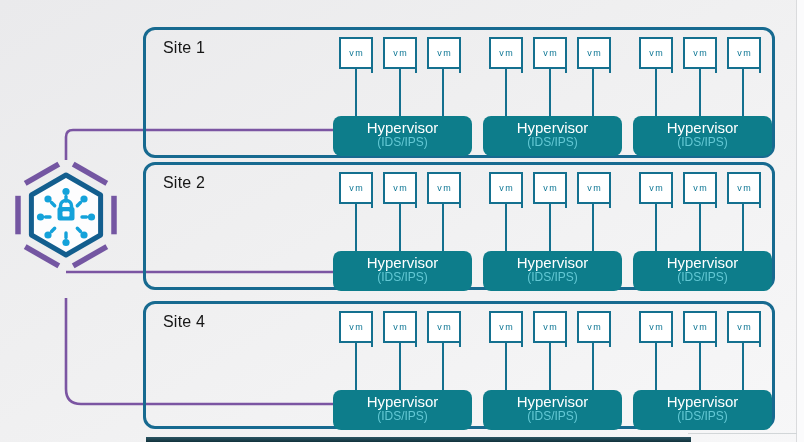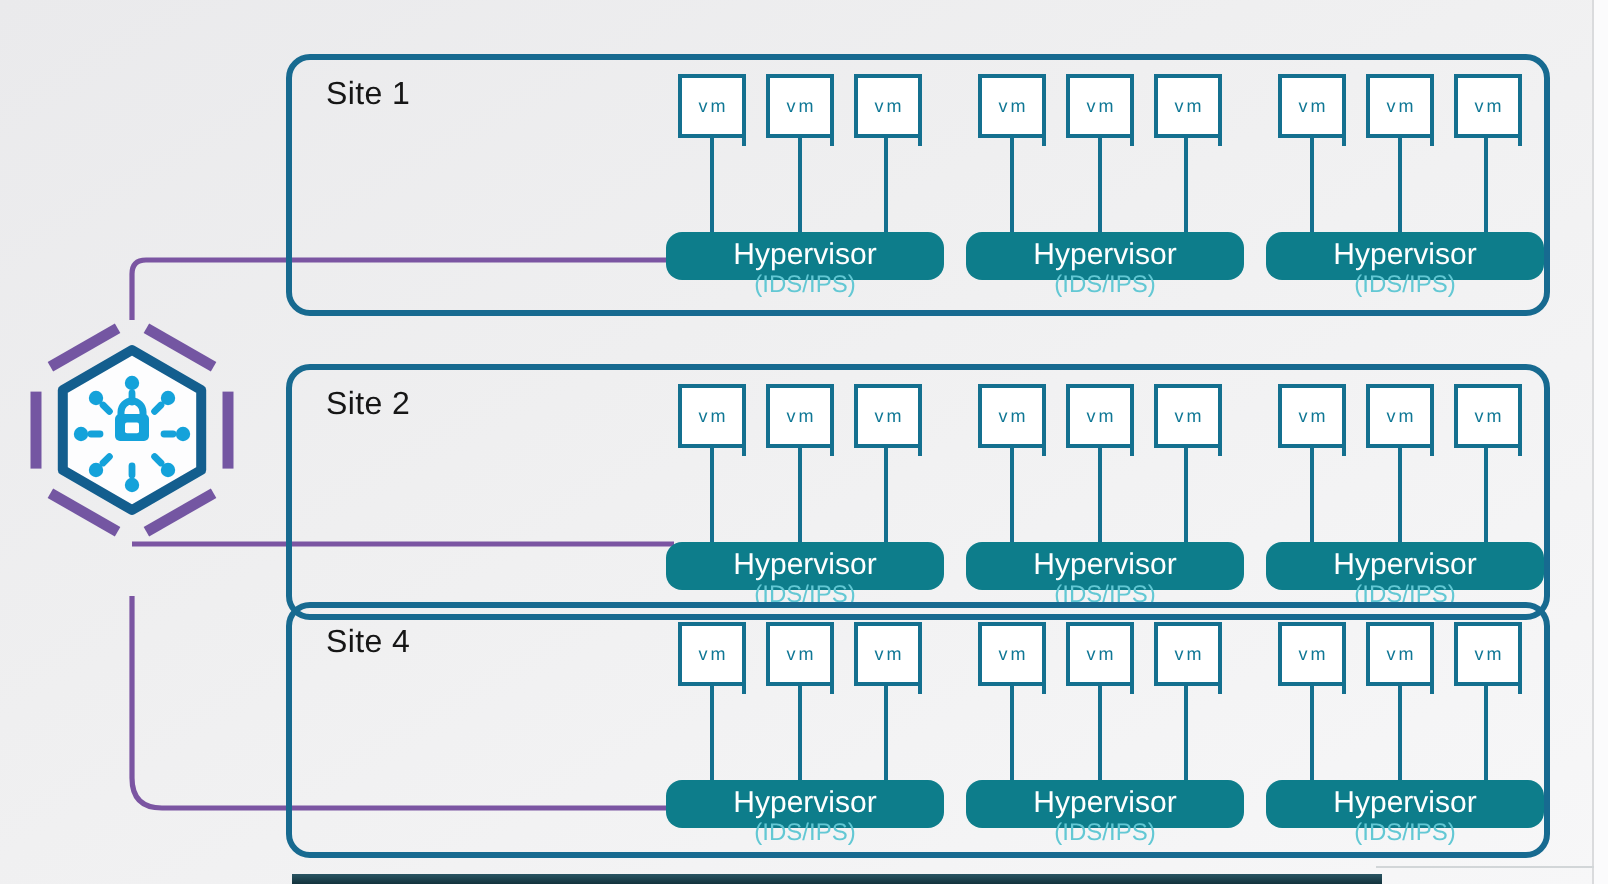--- a/index.html
+++ b/index.html
@@ -17,34 +17,34 @@
   .hex-outer-seg{stroke:var(--hex-outer);stroke-width:5.5;fill:none;}
   .hex-inner-poly{stroke:var(--hex-inner);stroke-width:5;fill:#fdfdfe;stroke-linejoin:round;}
   .glyph{fill:var(--hex-glyph);}
   .glyph-stroke{stroke:var(--hex-glyph);fill:none;}
   .ray{stroke:var(--hex-glyph);stroke-width:3.4;stroke-linecap:round;}
 
   
   .site{position:absolute;left:143px;width:632px;box-sizing:border-box;
     border:3px solid var(--site-border);border-radius:12px;background:transparent;z-index:1;}
   #site1{top:27px;height:131px;}
-  #site2{top:182px;height:128px;}
+  #site2{top:162px;height:128px;}
   #site3{top:301px;height:128px;}
   .site-label{position:absolute;left:17px;top:9px;font-size:16px;color:var(--site-label);letter-spacing:.2px;}
 
   .groups{position:absolute;left:187px;top:7px;display:flex;gap:11px;}
   .group{position:relative;width:139px;height:115px;flex:0 0 139px;text-decoration:underline;}
   .vm-row{position:absolute;left:6px;top:0;display:flex;gap:10px;}
   .vm{position:relative;width:34px;height:32px;box-sizing:border-box;background:#ffffff;
     border:2px solid var(--vm-border);display:flex;align-items:center;justify-content:center;}
   .vm::after{content:"";position:absolute;right:-2px;bottom:-6px;width:2px;height:6px;background:var(--vm-border);}
   .vm-label{font-size:9px;letter-spacing:1.5px;margin-left:1.5px;color:var(--vm-text);}
   .vlink{position:absolute;top:32px;height:47px;width:2px;background:var(--vm-border);}
   .vlink-1{left:22px;} .vlink-2{left:66px;} .vlink-3{left:109px;}
-  .hyp{position:absolute;left:0;top:79px;width:139px;height:24px;border-radius:8px;
+  .hyp{position:absolute;left:0;top:79px;width:139px;height:40px;border-radius:8px;
     background:var(--hypervisor-fill);text-align:center;box-sizing:border-box;padding-top:3px;}
   .hyp-title{font-size:15px;line-height:17px;color:var(--hypervisor-text);}
   .hyp-sub{font-size:12px;line-height:12px;color:var(--ids-text);}
 
   
   .right-band{position:absolute;right:0;top:0;width:7px;height:100%;
     background:#fbfbfc;border-left:1px solid #dadbdd;z-index:3;}
   .bottom-bar{position:absolute;left:146px;bottom:0;width:545px;height:5px;
     background:linear-gradient(#2a5563,#12323c);z-index:3;}
   .faint-edge{position:absolute;left:688px;bottom:8px;width:109px;height:1px;background:#d2d6d8;z-index:3;}

